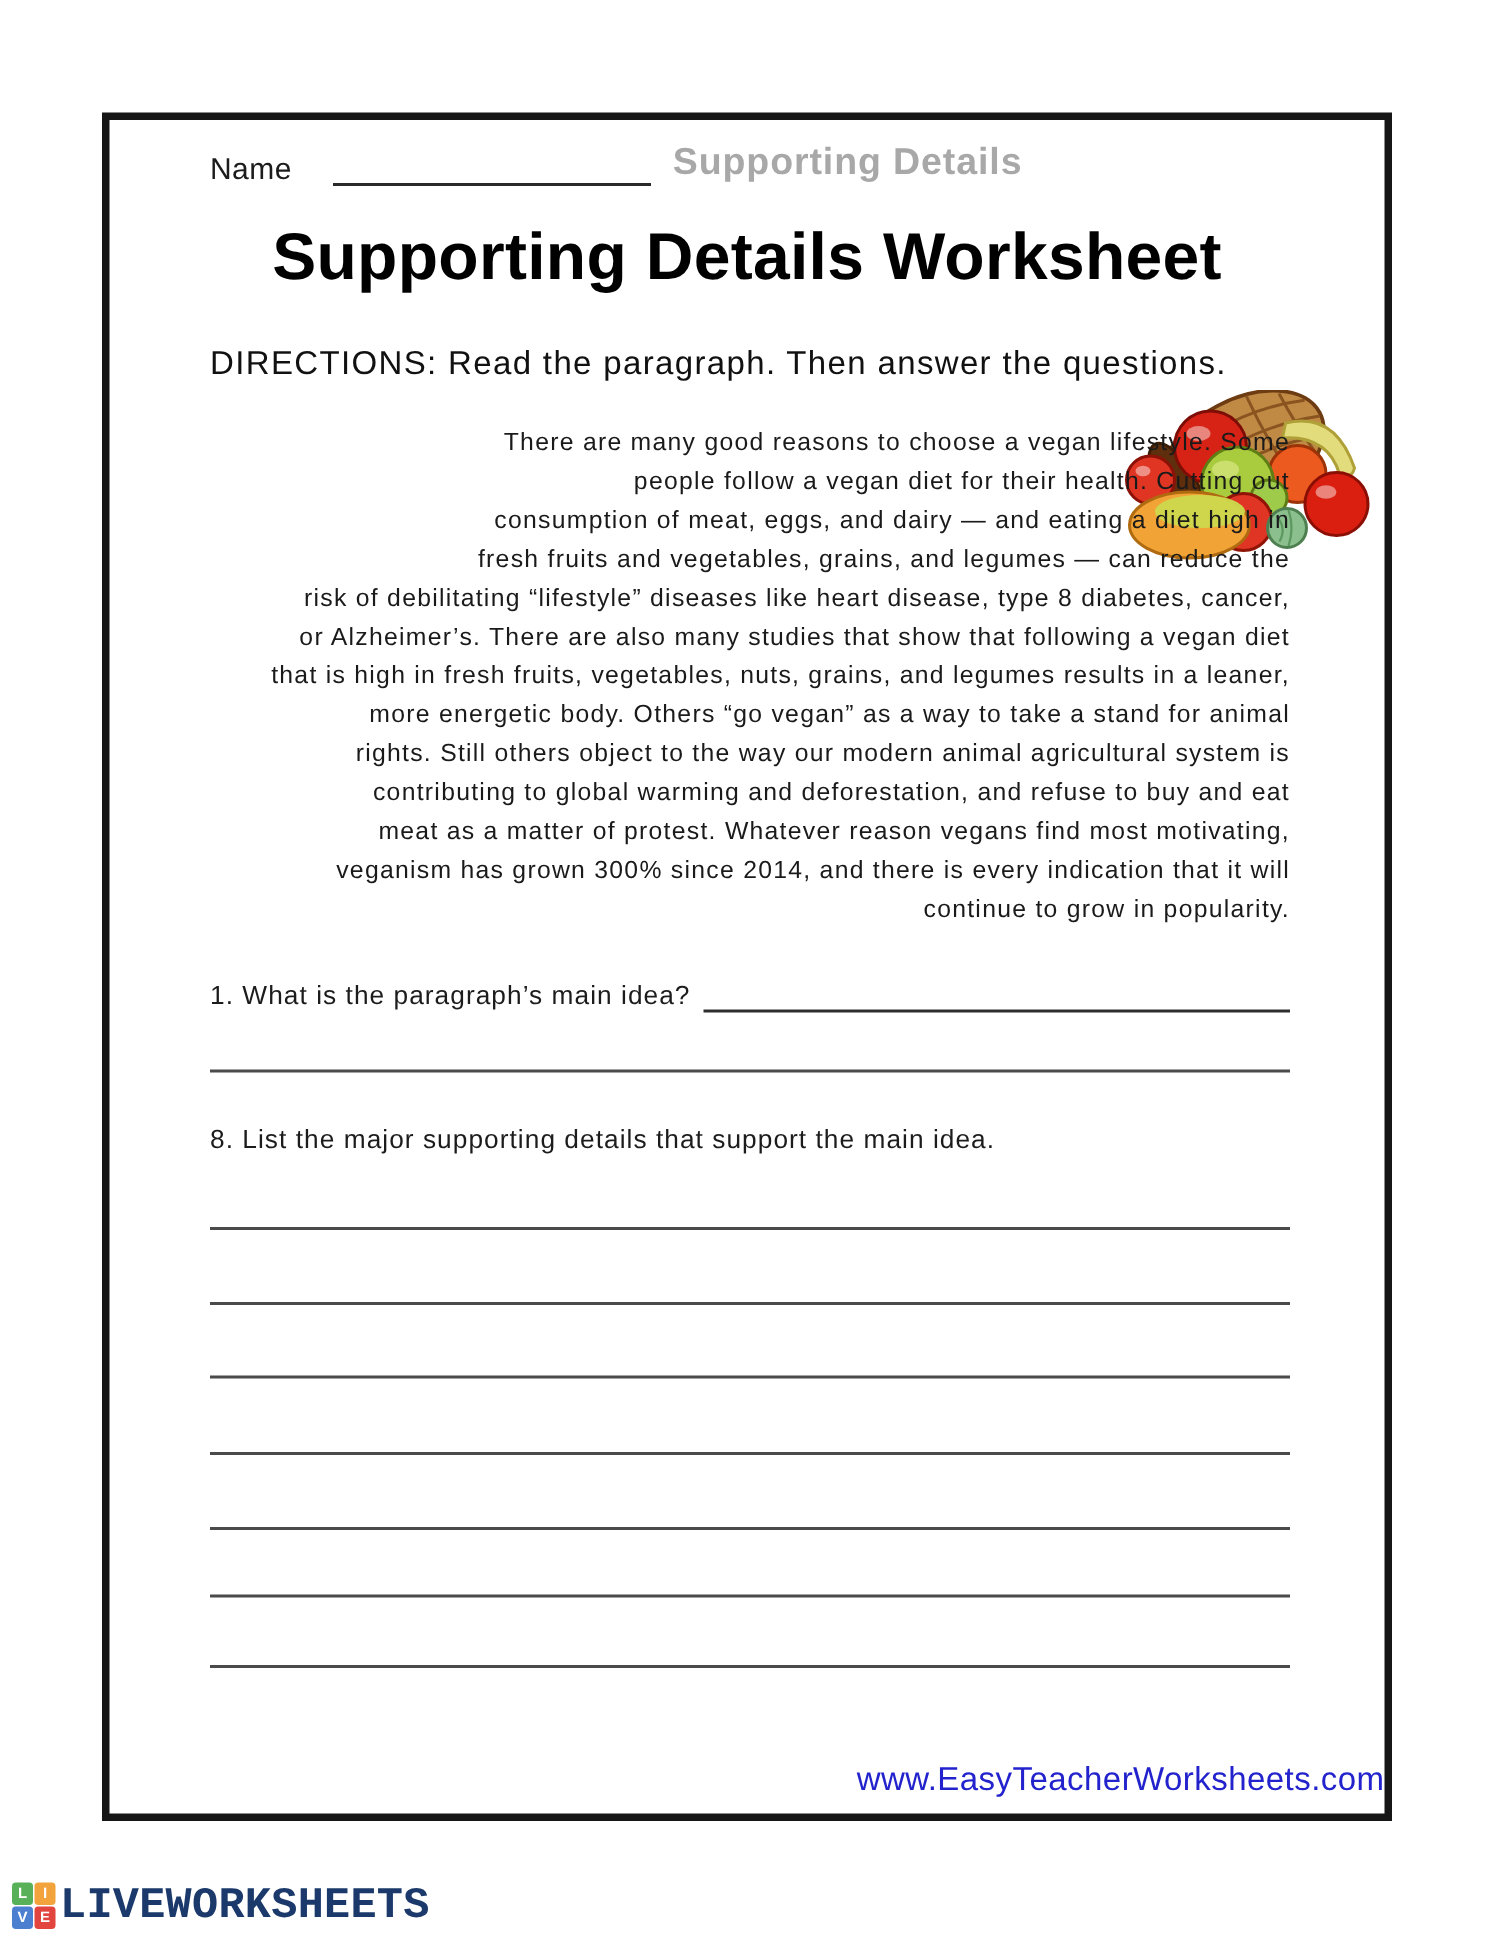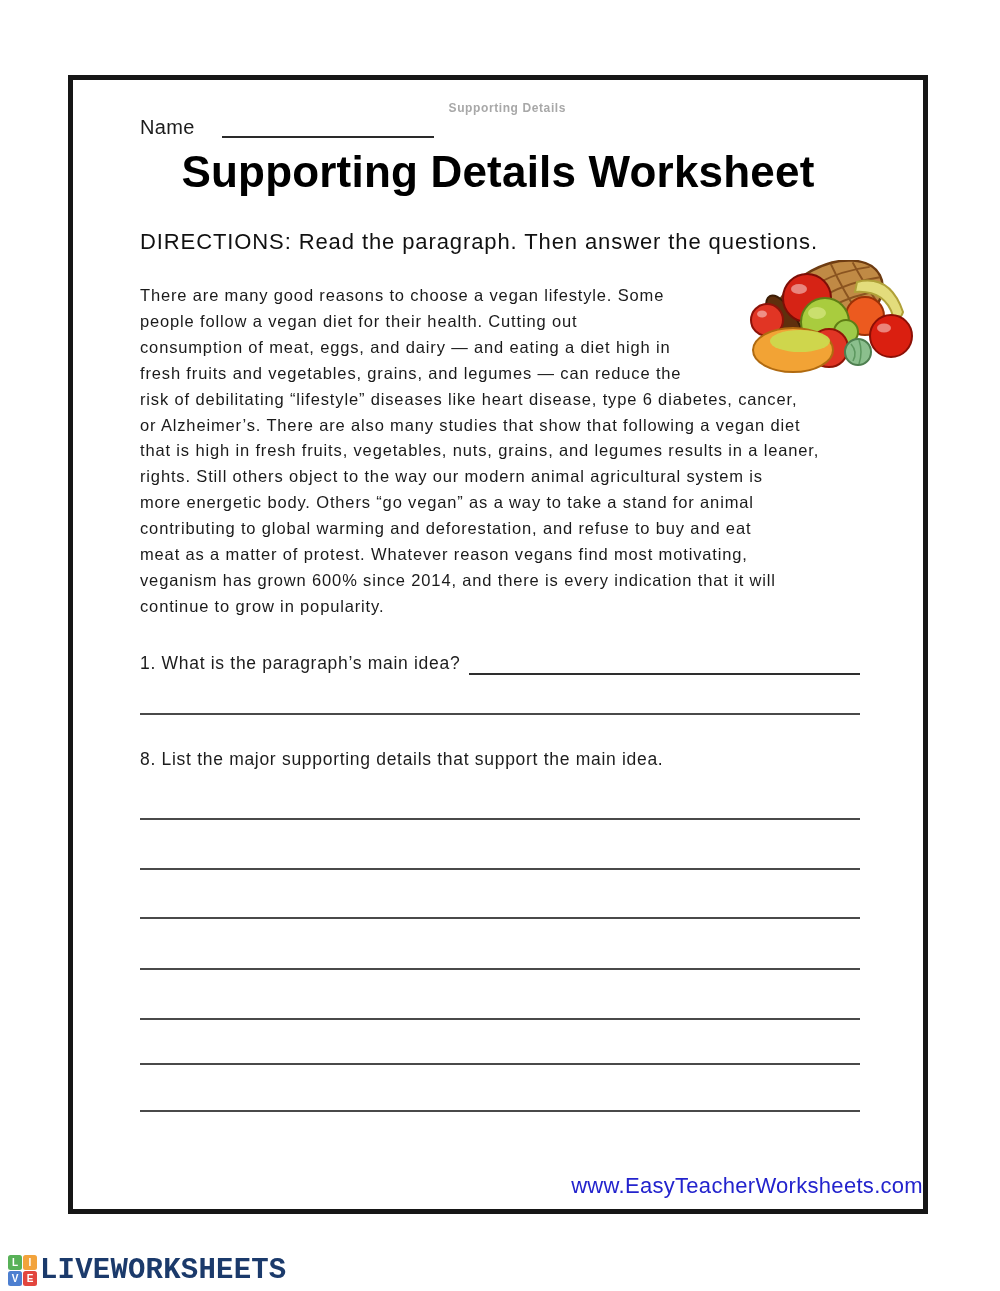--- a/index.html
+++ b/index.html
@@ -15,36 +15,36 @@
   .name-row{
     position:absolute;top:16px;left:67px;right:65px;
     display:flex;align-items:flex-end;
   }
   .name-label{font-size:20px;line-height:24px;letter-spacing:0.3px;}
   .name-line{
     width:212px;height:20px;margin:0 15px 1px 27px;
     border-bottom:2px solid #2a2a2a;
   }
   .doc-header{
-    font-size:12px;font-weight:700;color:#a8a8a8;letter-spacing:0.6px;
-    line-height:24px;margin-bottom:19px;
+    font-size:25px;font-weight:700;color:#a8a8a8;letter-spacing:0.6px;
+    line-height:24px;margin-bottom:5px;
   }
   
   .title{
     position:absolute;top:70px;left:0;width:100%;text-align:center;
     font-size:44px;font-weight:700;color:#000;letter-spacing:0.2px;line-height:44px;
   }
   .directions{
     position:absolute;top:149px;left:67px;
     font-size:22px;letter-spacing:0.9px;line-height:26px;color:#111;
   }
   
   .para{
     position:absolute;top:203px;left:67px;width:720px;
-    font-size:16.5px;line-height:25.9px;letter-spacing:0.85px;color:#1a1a1a;
+    font-size:16.5px;line-height:25.9px;letter-spacing:0.85px;color:#1a1a1a;text-align:right;
   }
   .para div{white-space:nowrap;}
   .fruit{
     position:absolute;top:180px;right:3px;width:175px;height:115px;
   }
   
   .q1-row{
     position:absolute;top:571px;left:67px;width:720px;
     display:flex;align-items:flex-end;
     font-size:17.5px;letter-spacing:0.7px;line-height:24px;
@@ -126,28 +126,28 @@
     <path d="M106,84 Q113,92 108,101 M114,80 Q118,92 114,104" fill="none" stroke="#5d9860" stroke-width="1.5"></path>
     <ellipse cx="48" cy="90" rx="40" ry="22" fill="#f2a335" stroke="#b06a10" stroke-width="2"></ellipse>
     <ellipse cx="55" cy="81" rx="30" ry="11" fill="#ccd94e" opacity="0.95"></ellipse>
   </svg>
 
   <div class="para">
     <div>There are many good reasons to choose a vegan lifestyle. Some</div>
     <div>people follow a vegan diet for their health. Cutting out</div>
     <div>consumption of meat, eggs, and dairy — and eating a diet high in</div>
     <div>fresh fruits and vegetables, grains, and legumes — can reduce the</div>
-    <div>risk of debilitating “lifestyle” diseases like heart disease, type 6 diabetes, cancer,</div>
+    <div>risk of debilitating “lifestyle” diseases like heart disease, type 8 diabetes, cancer,</div>
     <div>or Alzheimer’s. There are also many studies that show that following a vegan diet</div>
     <div>that is high in fresh fruits, vegetables, nuts, grains, and legumes results in a leaner,</div>
+    <div>more energetic body. Others “go vegan” as a way to take a stand for animal</div>
     <div>rights. Still others object to the way our modern animal agricultural system is</div>
-    <div>more energetic body. Others “go vegan” as a way to take a stand for animal</div>
     <div>contributing to global warming and deforestation, and refuse to buy and eat</div>
     <div>meat as a matter of protest. Whatever reason vegans find most motivating,</div>
-    <div>veganism has grown 600% since 2014, and there is every indication that it will</div>
+    <div>veganism has grown 300% since 2014, and there is every indication that it will</div>
     <div>continue to grow in popularity.</div>
   </div>
 
   <div class="q1-row">
     <span>1.  What is the paragraph’s main idea?</span>
     <span class="q1-blank"></span>
   </div>
 
   <div class="rule" style="top:633px;"></div>
 

